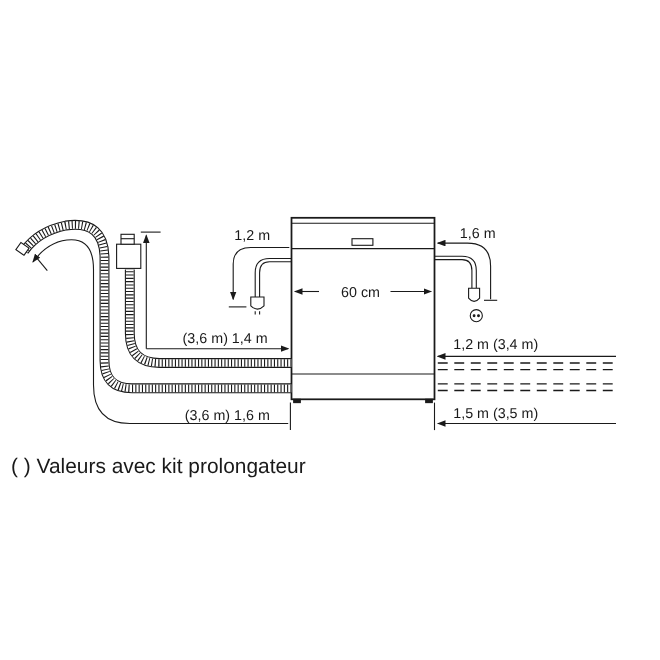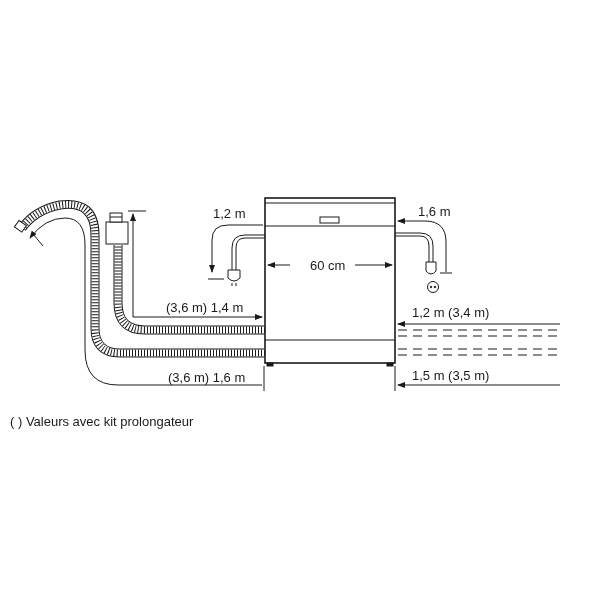--- a/index.html
+++ b/index.html
@@ -1,19 +1,19 @@
 <!DOCTYPE html>
 <html><head>
   <meta charset="utf-8">
   <style>
     html, body { margin: 0; padding: 0; background: #ffffff; }
     body { width: 600px; height: 600px; position: relative; overflow: hidden; font-family: "Liberation Sans", sans-serif; }
     svg { position: absolute; left: 0; top: 0; }
     .lbl { font-family: "Liberation Sans", sans-serif; font-size: 13px; fill: #1a1a1a; }
-    .note { position: absolute; left: 10px; top: 414px; font-size: 13px; color: #1a1a1a; font-family: "Liberation Sans", sans-serif; }
+    .note { position: absolute; left: 10px; top: 414px; font-size: 19px; color: #1a1a1a; font-family: "Liberation Sans", sans-serif; }
   </style>
 </head>
 <body>
 
 <svg width="600" height="600" viewBox="0 0 600 600">
   <defs>
     <marker id="arr" markerWidth="8" markerHeight="6" refX="7" refY="3" orient="auto" markerUnits="userSpaceOnUse">
       <path d="M0,0 L8,3 L0,6 z" fill="#1a1a1a"></path>
     </marker>
     <pattern id="ribs" width="3" height="3" patternUnits="userSpaceOnUse">

